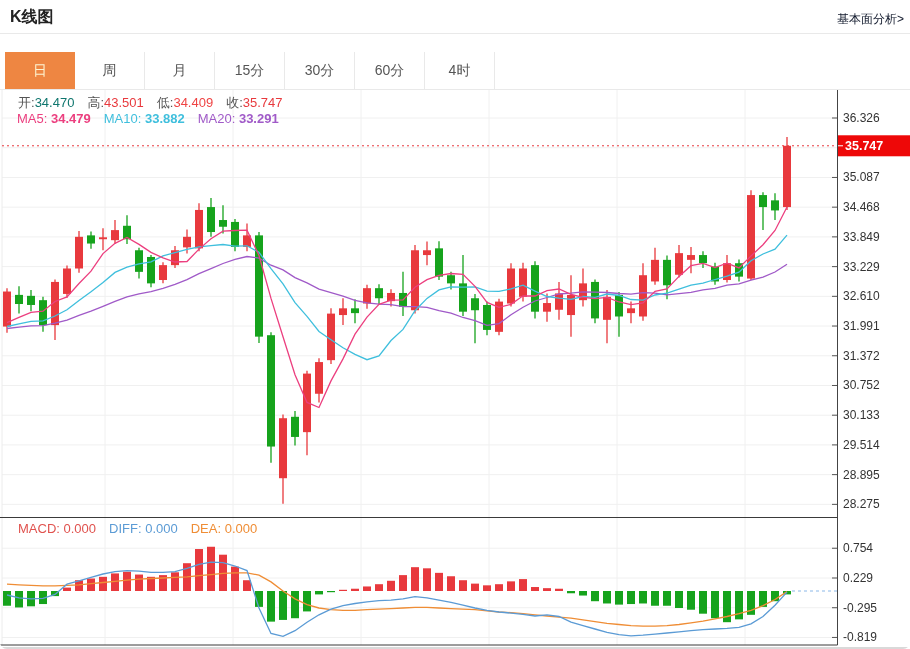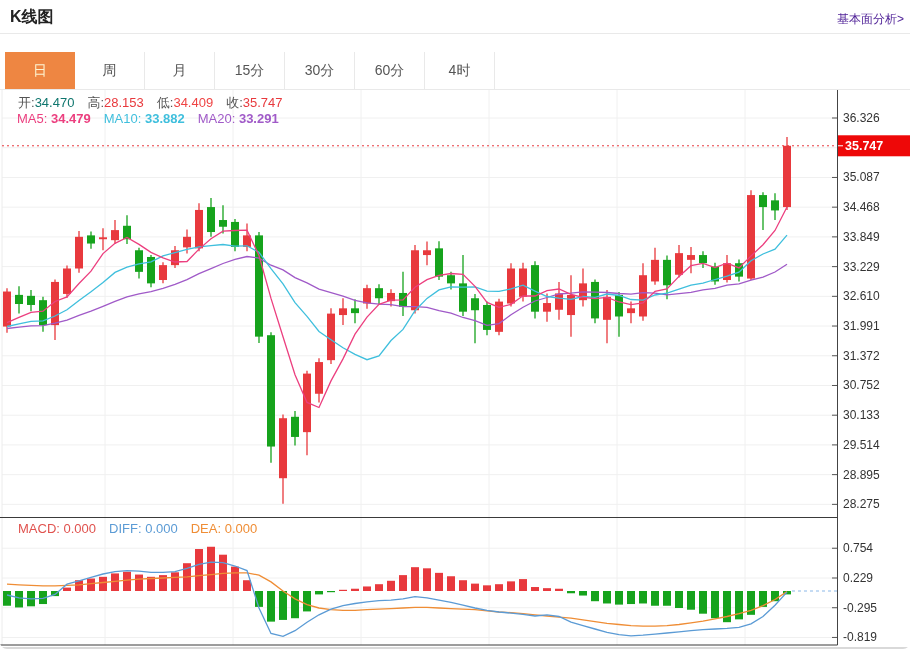--- a/index.html
+++ b/index.html
@@ -1,18 +1,18 @@
 <!DOCTYPE html>
 <html><head>
 <meta charset="utf-8">
 <style>
   html,body{margin:0;padding:0;background:#fff;font-family:"Liberation Sans","DejaVu Sans",sans-serif;}
   .app{position:relative;width:910px;height:649px;background:#fff;overflow:hidden;border-radius:7px;}
   .page-title{position:absolute;left:10px;top:7px;margin:0;font-size:16px;font-weight:bold;color:#222;}
-  .analysis-link{position:absolute;right:6px;top:11px;font-size:12px;color:#4c1d95;text-decoration:none;cursor:pointer;}
+  .analysis-link{position:absolute;right:6px;top:11px;font-size:12px;color:#0f172a;text-decoration:none;cursor:pointer;}
   .title-rule{position:absolute;left:0;top:33px;width:910px;height:1px;background:#e9e9e9;}
   .tabs{position:absolute;left:5px;top:52px;display:flex;}
   .tab{width:70px;height:37px;line-height:37px;text-align:center;font-size:14px;color:#555;
        background:#fff;border-right:1px solid #e9e9e9;box-sizing:border-box;cursor:pointer;}
   .tab.active{color:#fdf3d0;border-right:none;}
   .tabs-rule{position:absolute;left:0;top:89px;width:910px;height:1px;background:#e9e9e9;}
   svg.main-chart{position:absolute;left:0;top:90px;}
   svg.macd-chart{position:absolute;left:0;top:517px;}
   .legend-ohlc{position:absolute;left:18px;top:94px;font-size:13px;color:#555;white-space:nowrap;}
   .legend-ohlc .val{margin-right:13px;}
@@ -328,21 +328,21 @@
       <line x1="832" y1="90.73167938931297" x2="837" y2="90.73167938931297" stroke="#555" stroke-width="1"></line>
       <text x="843" y="94.73167938931297" font-size="12" fill="#333333">-0.295</text>
       <line x1="832" y1="120.45167938931297" x2="837" y2="120.45167938931297" stroke="#555" stroke-width="1"></line>
       <text x="843" y="124.45167938931297" font-size="12" fill="#333333">-0.819</text>
       <line x1="0" y1="0.5" x2="837.5" y2="0.5" stroke="#3a3a3a" stroke-width="1"></line>
       <line x1="0" y1="128" x2="837.5" y2="128" stroke="#3a3a3a" stroke-width="1"></line>
       <line x1="0" y1="131" x2="910" y2="131" stroke="#cccccc" stroke-width="1.5"></line>
     </svg>
 
   <div class="legend-ohlc">
-    <span>开:</span><span class="val" style="color: #0f766e;">34.470</span><span>高:</span><span class="val" style="color: rgb(232, 57, 61);">28.153</span><span>低:</span><span class="val" style="color: #ef4444;">34.409</span><span>收:</span><span class="val" style="color: rgb(232, 57, 61);">35.747</span>
+    <span>开:</span><span class="val" style="color: #0f766e;">34.470</span><span>高:</span><span class="val" style="color: rgb(232, 57, 61);">43.501</span><span>低:</span><span class="val" style="color: #ef4444;">34.409</span><span>收:</span><span class="val" style="color: rgb(232, 57, 61);">35.747</span>
   </div>
 
   <div class="legend-ma">
     <span class="ma5" style="color: rgb(236, 63, 127);">MA5:</span> <span class="ma5 val" style="color: rgb(236, 63, 127);">34.479</span><span class="ma10" style="color: rgb(63, 191, 221);">MA10:</span> <span class="ma10 val" style="color: rgb(63, 191, 221);">33.882</span><span class="ma20" style="color: rgb(160, 90, 200);">MA20:</span> <span class="ma20 val" style="color: rgb(160, 90, 200);">33.291</span>
   </div>
 
   <div class="legend-macd">
     <span class="lmacd" style="color: rgb(224, 82, 78);">MACD:</span> <span class="lmacd val" style="color: rgb(224, 82, 78);">0.000</span><span class="ldiff" style="color: rgb(91, 155, 213);">DIFF:</span> <span class="ldiff val" style="color: rgb(91, 155, 213);">0.000</span><span class="ldea" style="color: rgb(239, 141, 53);">DEA:</span> <span class="ldea val" style="color: rgb(239, 141, 53);">0.000</span>
   </div>
 </div>

